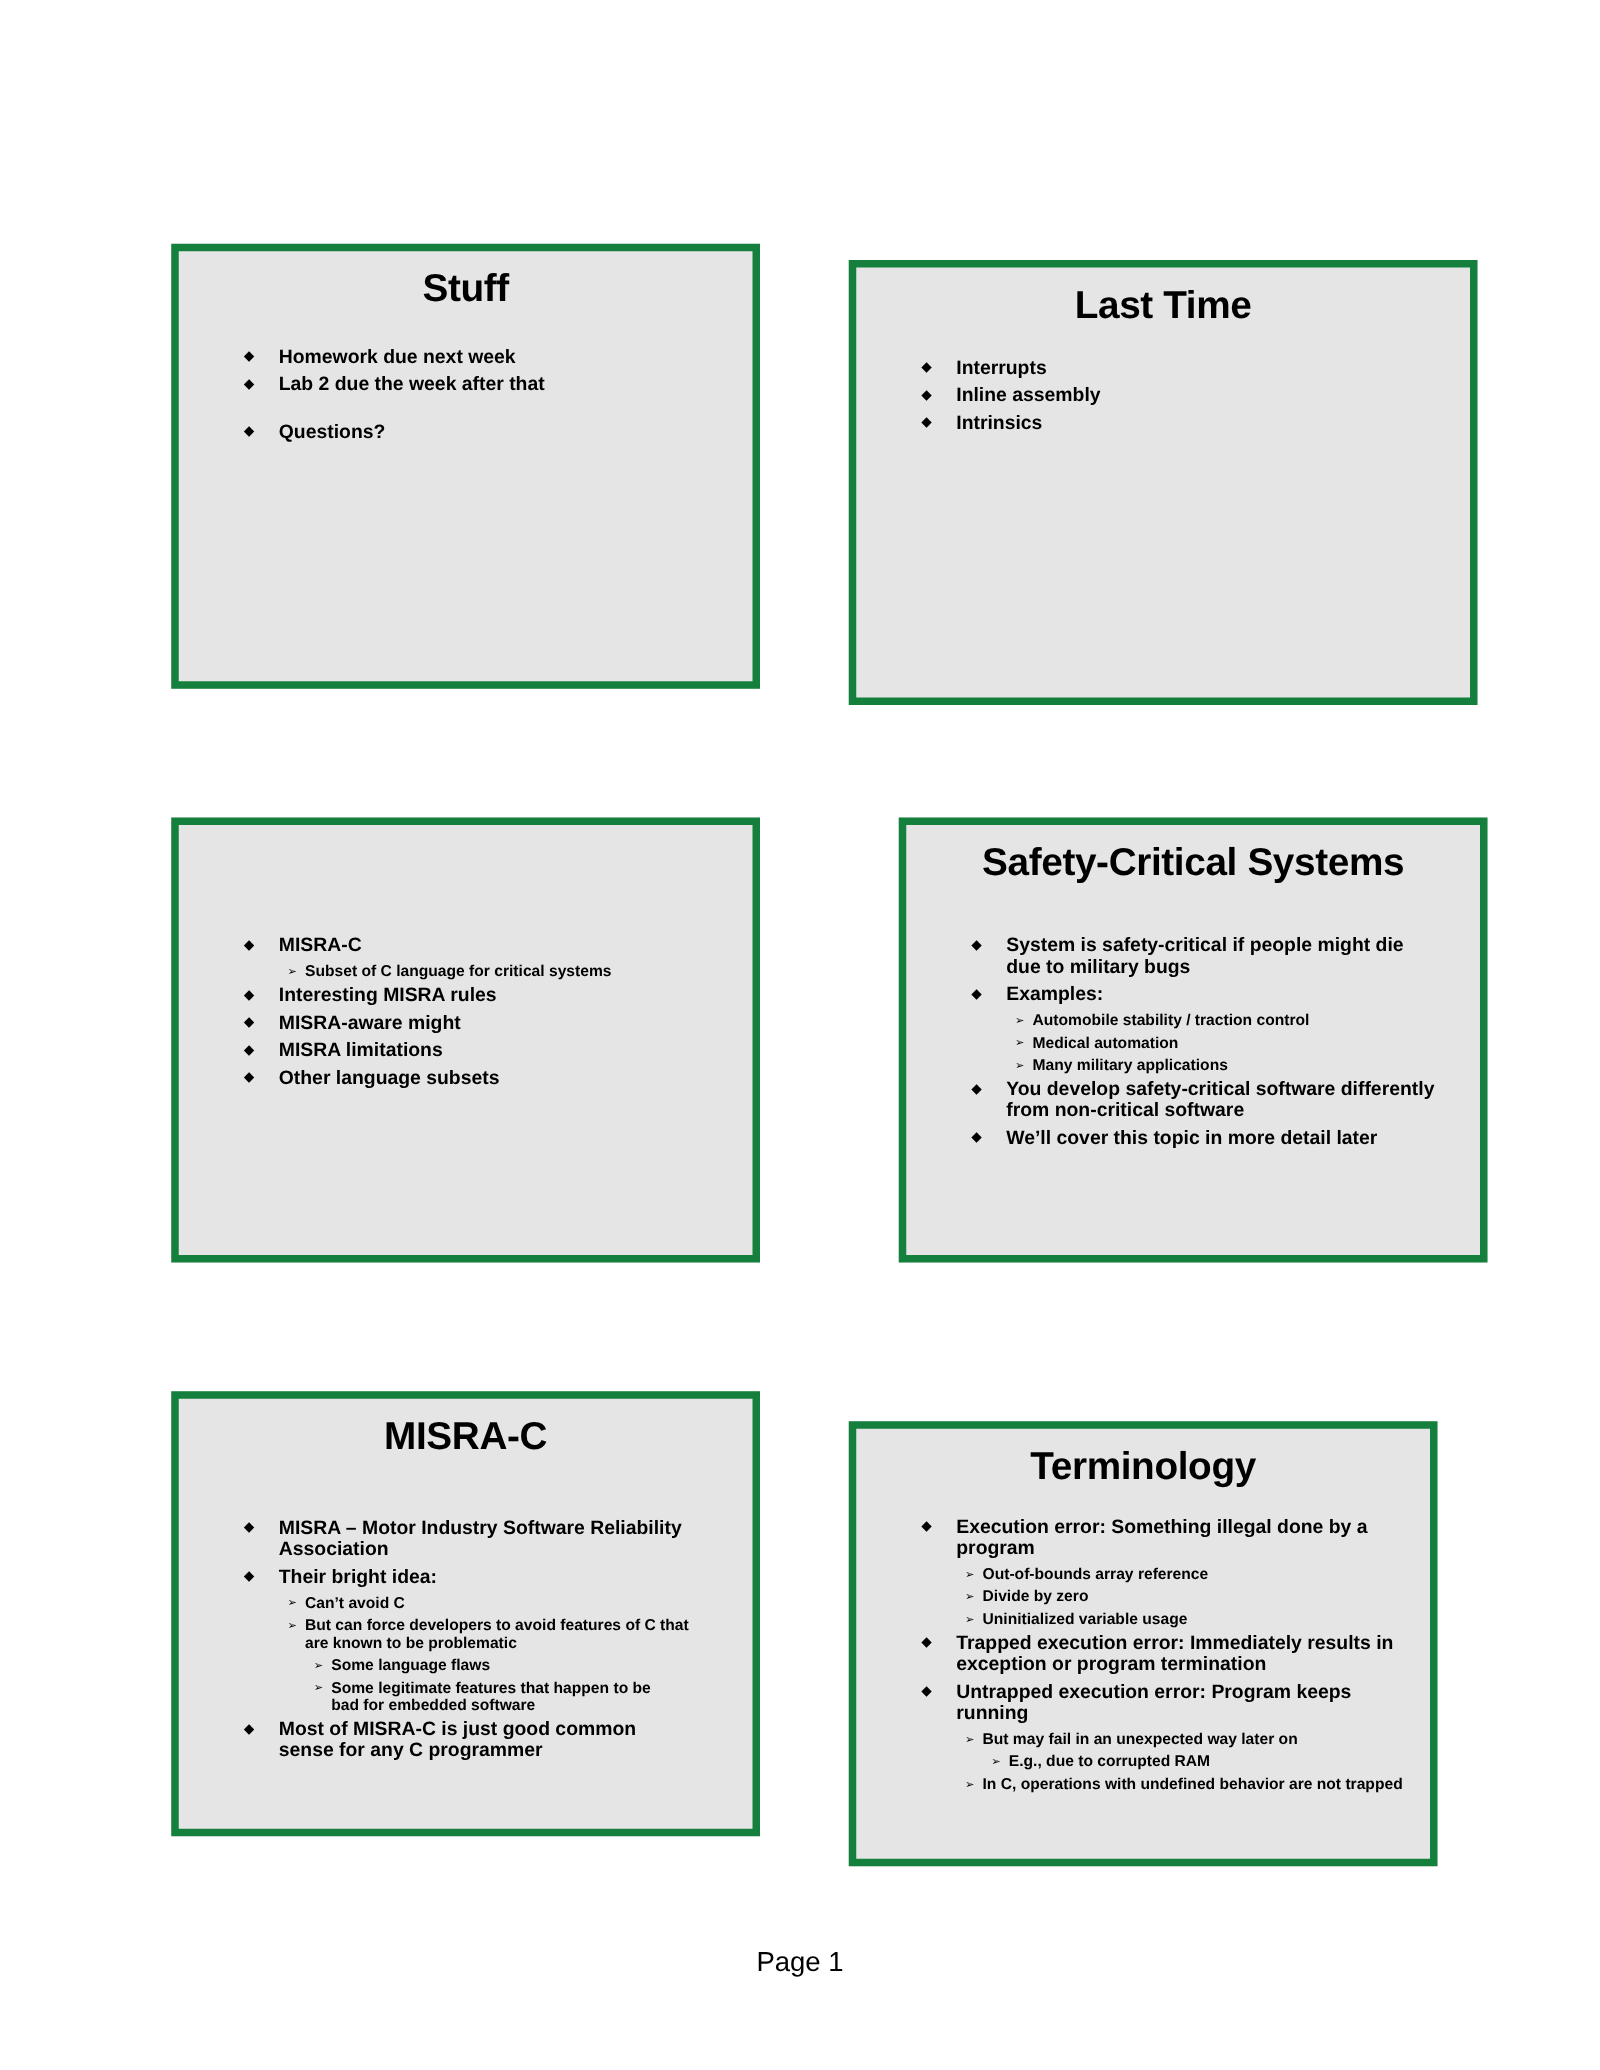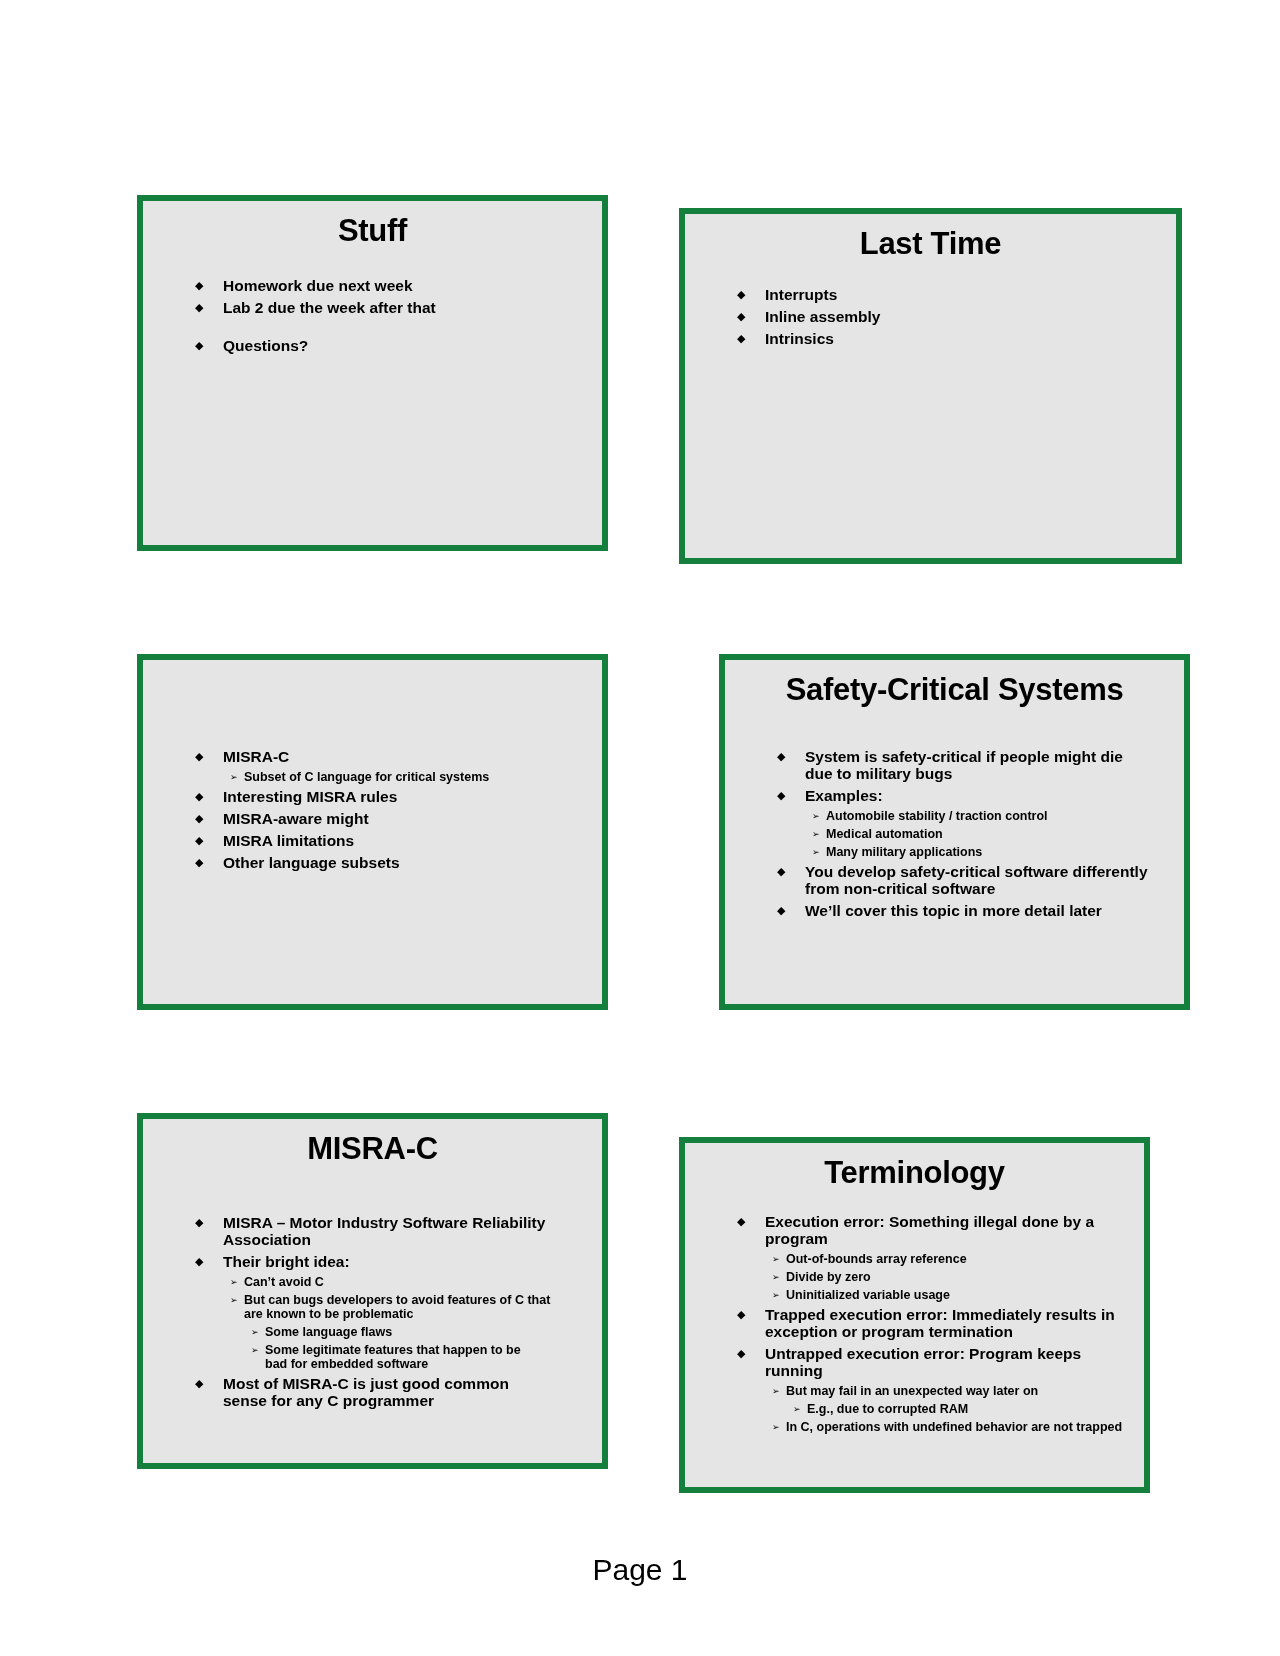--- a/index.html
+++ b/index.html
@@ -14,21 +14,21 @@
         line-height: 17px; margin-bottom: 5px; }
   .l1 .mk { position: absolute; left: 0; top: 0; font-size: 11px; line-height: 17px; }
   .l2 { position: relative; padding-left: 49px; font-weight: bold; font-size: 12.5px;
         line-height: 14px; margin-bottom: 4px; }
   .l2 .mk { position: absolute; left: 35px; top: 0; font-size: 9px; line-height: 14px; }
   .l3 { position: relative; padding-left: 70px; font-weight: bold; font-size: 12.5px;
         line-height: 14px; margin-bottom: 4px; }
   .l3 .mk { position: absolute; left: 56px; top: 0; font-size: 9px; line-height: 14px; }
   .gap { height: 16px; }
   .page-footer { position: absolute; left: 0; right: 0; top: 1552px; text-align: center;
-                 font-size: 30px; line-height: 36px; font-weight: normal; }
+                 font-size: 22px; line-height: 36px; font-weight: normal; }
 </style>
 </head>
 <body>
 
 <div class="slide" style="left:137px; top:195px;">
   <div class="slide-title">Stuff</div>
   <ul class="bullets" style="top:76px;">
     <li class="l1"><span class="mk">◆</span><span>Homework due next week</span></li>
     <li class="l1"><span class="mk">◆</span><span>Lab 2 due the week after that</span></li>
     <li class="gap"></li>
@@ -68,21 +68,21 @@
     <li class="l1"><span class="mk">◆</span><span>We’ll cover this topic in more detail later</span></li>
   </ul>
 </div>
 
 <div class="slide" style="left:137px; top:1113px;">
   <div class="slide-title">MISRA-C</div>
   <ul class="bullets" style="top:95px;">
     <li class="l1"><span class="mk">◆</span><span>MISRA – Motor Industry Software Reliability Association</span></li>
     <li class="l1"><span class="mk">◆</span><span>Their bright idea:</span></li>
     <li class="l2"><span class="mk">➢</span><span>Can’t avoid C</span></li>
-    <li class="l2" style="padding-right:20px;"><span class="mk">➢</span><span>But can bugs developers to avoid features of C that are known to be problematic</span></li>
+    <li class="l2" style="padding-right:20px;"><span class="mk">➢</span><span>But can force developers to avoid features of C that are known to be problematic</span></li>
     <li class="l3"><span class="mk">➢</span><span>Some language flaws</span></li>
     <li class="l3" style="padding-right:30px;"><span class="mk">➢</span><span>Some legitimate features that happen to be bad for embedded software</span></li>
     <li class="l1" style="padding-right:40px;"><span class="mk">◆</span><span>Most of MISRA-C is just good common sense for any C programmer</span></li>
   </ul>
 </div>
 
 <div class="slide" style="left:679px; top:1113px;margin-top:24px;">
   <div class="slide-title">Terminology</div>
   <ul class="bullets" style="top:70px; right:20px;">
     <li class="l1"><span class="mk">◆</span><span>Execution error: Something illegal done by a program</span></li>

